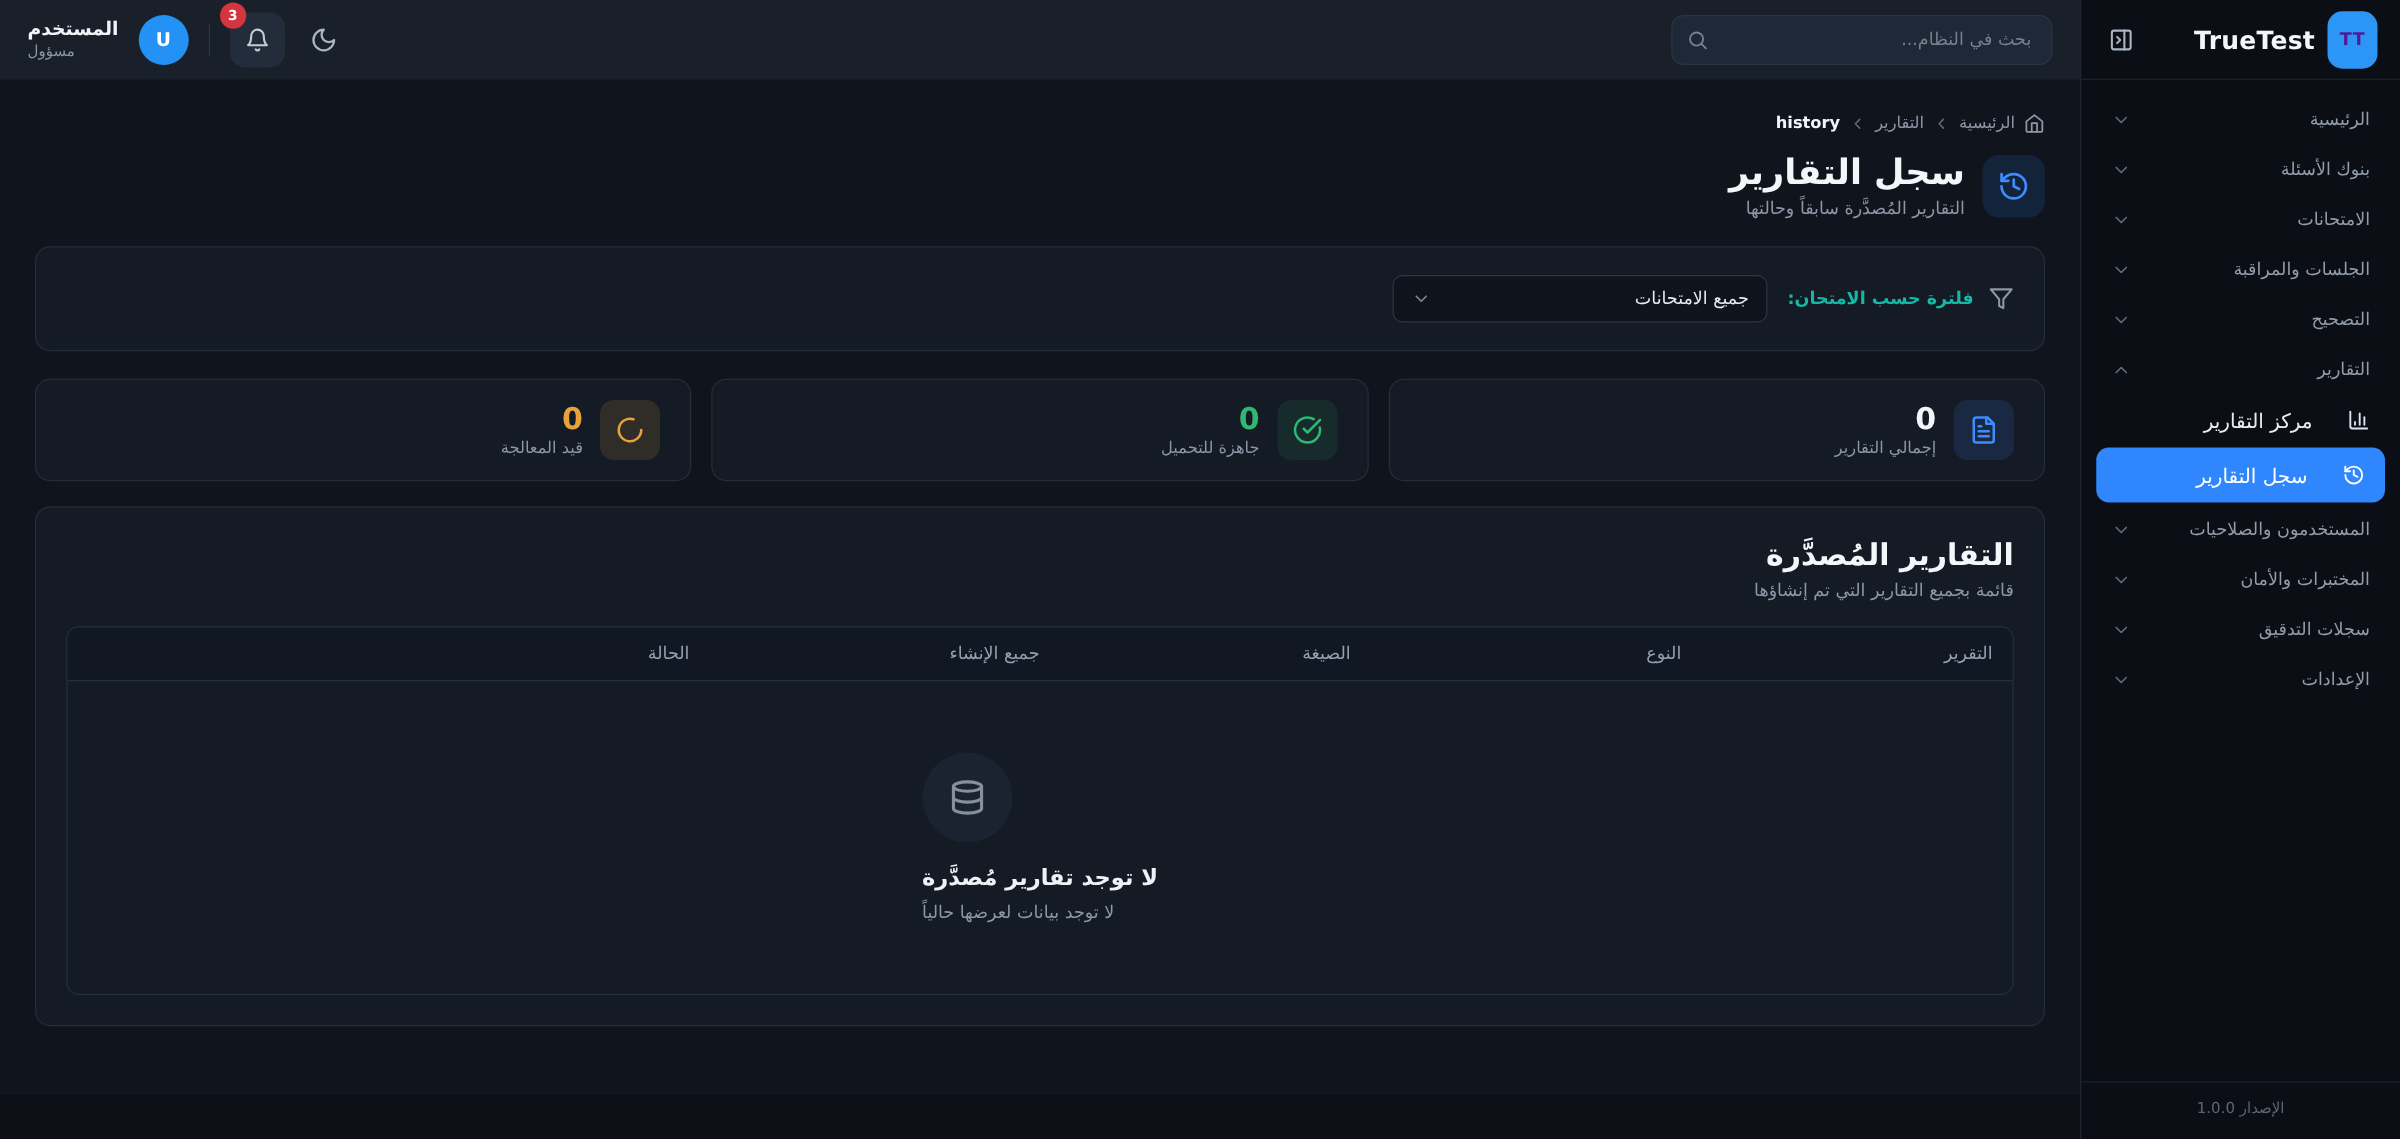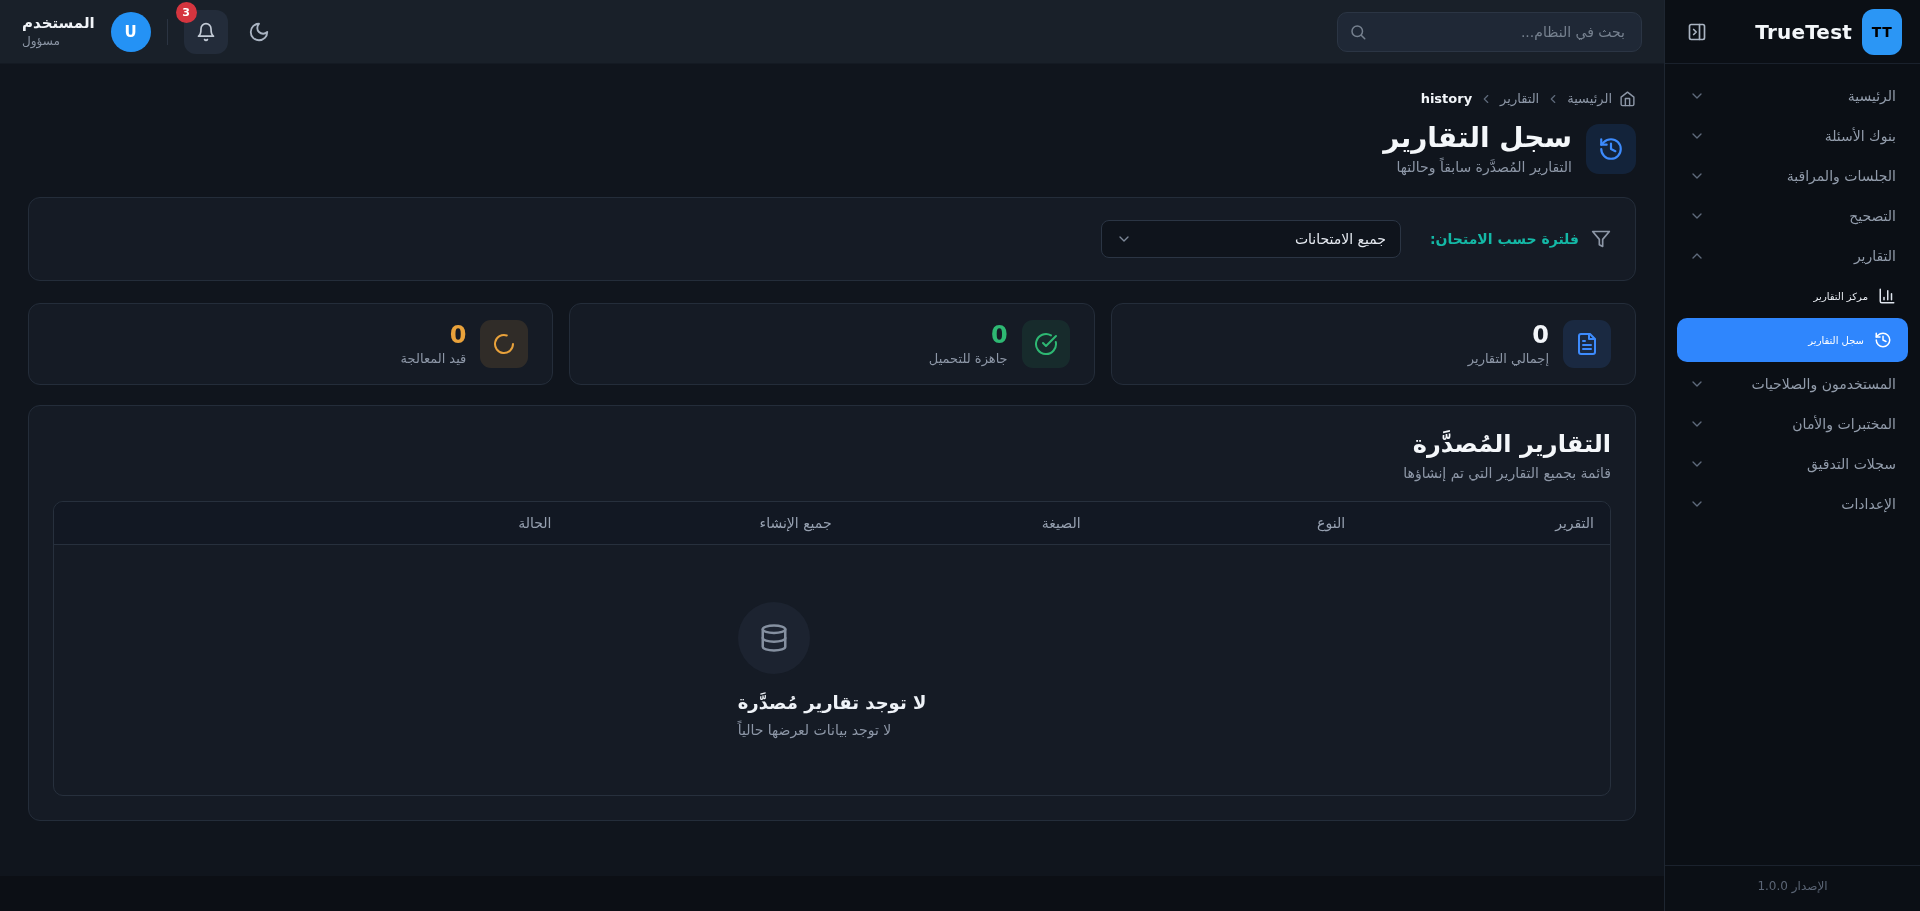--- a/index.html
+++ b/index.html
@@ -17,34 +17,34 @@
     border-left:1px solid #1e2631; display:flex; flex-direction:column; flex:none;
   }
   .sidebar-header {
     height:64px; flex:none; display:flex; align-items:center; justify-content:space-between;
     padding:0 18px; border-bottom:1px solid #1a212c;
   }
   .brand { display:flex; align-items:center; gap:10px; }
   .brand-logo {
     width:40px; height:46px; border-radius:12px; background:#2b96f5;
     display:flex; align-items:center; justify-content:center;
-    color:#000000; font-weight:bold; font-size:14px; letter-spacing:.5px;
+    color:#4c1d95; font-weight:bold; font-size:14px; letter-spacing:.5px;
   }
   .brand-name { font-size:20px; font-weight:bold; color:#f4f7fa; letter-spacing:.2px; }
   .panel-toggle { background:none; border:none; color:#aab4c2; cursor:pointer; padding:4px; }
 
   .nav { flex:1; padding:12px 8px; overflow:hidden; }
   .nav-item {
     height:40px; display:flex; align-items:center; justify-content:space-between;
     padding:0 16px; border-radius:8px; color:#929cab; font-size:14px; cursor:pointer;
   }
   .nav-item .chev { color:#5f6a7b; }
   .nav-sub {
-    height:40px; display:flex; align-items:center; gap:10px;
-    padding:0 16px; border-radius:10px; color:#e9edf3; font-size:10px; cursor:pointer;
+    height:40px; display:flex; align-items:center; gap:28px;
+    padding:0 16px; border-radius:10px; color:#e9edf3; font-size:16px; cursor:pointer;
   }
   .nav-sub .sub-icon { color:#dfe5ee; }
   .nav-sub.active { background:#2f86fd; color:#ffffff; height:44px; margin:2px 4px; }
   .nav-sub.active .sub-icon { color:#ffffff; }
   .sidebar-footer {
     flex:none; border-top:1px solid #1b222d; padding:13px 10px 18px;
     text-align:center; color:#5b6575; font-size:12px;
   }
 
   
@@ -102,21 +102,21 @@
     background:#151b25; border:1px solid #242d3a; border-radius:12px;
   }
   .filter-card {
     margin-top:22px; padding:22px 24px; display:flex; align-items:center; gap:12px;
   }
   .filter-icon { color:#8d97a7; flex:none; }
   .filter-label { font-size:14px; font-weight:bold; color:#14b8a6; }
   .select {
     width:300px; height:38px; background:#0f141c; border:1px solid #2b3544; border-radius:8px;
     display:flex; align-items:center; padding:0 14px; font-size:14px; color:#e6eaf1;
-    cursor:pointer; margin-right:17px;
+    cursor:pointer; margin-right:4px;
   }
   .select .chev { margin-right:auto; color:#7d8898; }
 
   .stats-row { margin-top:22px; display:grid; grid-template-columns:repeat(3,1fr); gap:16px; }
   .stat-card { padding:16px 24px; display:flex; align-items:center; gap:14px; }
   .stat-iconbox {
     width:48px; height:48px; border-radius:11px; display:flex; align-items:center;
     justify-content:center; flex:none;
   }
   .stat-iconbox.blue  { background:rgba(61,139,253,.13); color:#3d8bfd; }
@@ -170,20 +170,28 @@
       <div class="nav-item">
         <span>الرئيسية</span>
         <span class="chev">
             <svg width="16" height="16" viewBox="0 0 24 24" fill="none" stroke="currentColor" stroke-width="2" stroke-linecap="round" stroke-linejoin="round">
               <path d="M6 9l6 6 6-6"></path>
             </svg>
           </span>
       </div>
       <div class="nav-item">
         <span>بنوك الأسئلة</span>
+        <span class="chev">
+            <svg width="16" height="16" viewBox="0 0 24 24" fill="none" stroke="currentColor" stroke-width="2" stroke-linecap="round" stroke-linejoin="round">
+              <path d="M6 9l6 6 6-6"></path>
+            </svg>
+          </span>
+      </div>
+      <div class="nav-item">
+        <span>الامتحانات</span>
         <span class="chev">
             <svg width="16" height="16" viewBox="0 0 24 24" fill="none" stroke="currentColor" stroke-width="2" stroke-linecap="round" stroke-linejoin="round">
               <path d="M6 9l6 6 6-6"></path>
             </svg>
           </span>
       </div>
       <div class="nav-item">
         <span>الجلسات والمراقبة</span>
         <span class="chev">
             <svg width="16" height="16" viewBox="0 0 24 24" fill="none" stroke="currentColor" stroke-width="2" stroke-linecap="round" stroke-linejoin="round">

